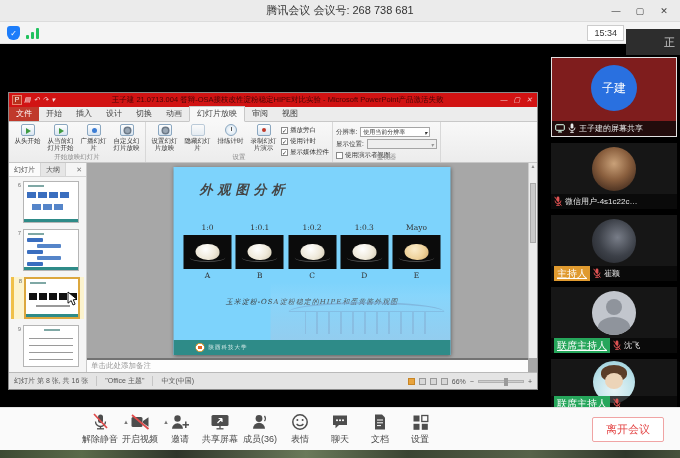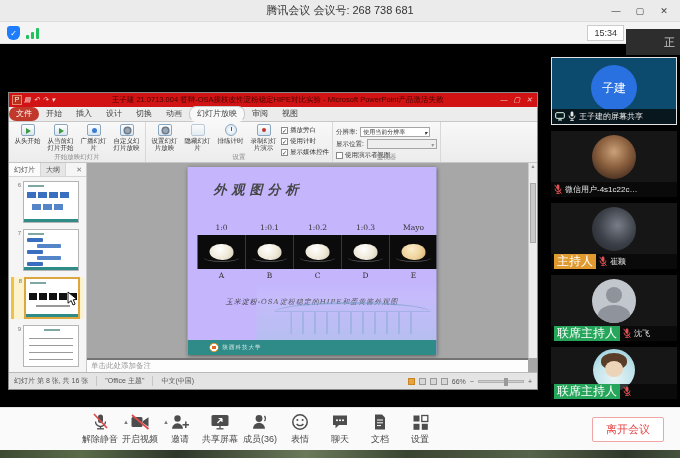--- a/index.html
+++ b/index.html
@@ -25,21 +25,21 @@
   
   .main { position:absolute; left:0; top:44px; width:680px; height:363px; background:#000; }
   
   .ppt { position:absolute; left:8px; top:48px; width:530px; height:298px; background:#f0f0f0; border:1px solid #8a8a8a; }
   .ppt-titlebar { position:absolute; left:0; top:0; right:0; height:14px; background:#d11313; display:flex; align-items:center; padding:0 3px; }
   .ppt-logo { width:10px; height:10px; background:#b7321c; border:1px solid #e8836f; color:#fff; font-size:7px; line-height:8px; text-align:center; margin-right:2px; }
   .qat { display:flex; gap:3px; color:#f3d9d9; font-size:7px; }
   .ppt-title { flex:1; text-align:center; font-size:7.5px; color:#490606; white-space:nowrap; overflow:hidden; }
   .ppt-controls { display:flex; gap:6px; color:#f3caca; font-size:7px; padding-right:2px; }
   .ppt-tabs { position:absolute; left:0; top:14px; right:0; height:15px; background:#ececec; border-bottom:1px solid #c8c8c8; display:flex; font-size:8px; color:#444; align-items:flex-end; }
-  .ptab { padding:0 7px; line-height:14px;border-radius:7px; }
+  .ptab { padding:0 7px; line-height:14px; }
   .ptab.file { background:#c0392b; color:#fff; }
   .ptab.active { background:#f8f8f8; border:1px solid #c8c8c8; border-bottom:1px solid #f8f8f8; margin-bottom:-1px; }
   .ribbon { position:absolute; left:0; top:29px; right:0; height:41px; background:linear-gradient(#f8f8f8,#ececec); border-bottom:1px solid #c6c6c6; display:flex; }
   .rgroup { position:relative; height:100%; border-right:1px solid #d8d8d8; padding:2px 3px 9px 3px; display:flex; align-items:flex-start; gap:2px; }
   .rgroup-label { position:absolute; bottom:0; left:0; right:0; text-align:center; font-size:6.5px; color:#8a8a8a; }
   .rbtn { display:flex; flex-direction:column; align-items:center; width:31px; font-size:6.5px; color:#333; line-height:1.1; text-align:center; }
   .ricon { width:14px; height:12px; background:linear-gradient(#ffffff,#d9e5f1); border:1px solid #8ba7c0; border-radius:2px; position:relative; margin-bottom:1px; }
   .ricon.play::after { content:""; position:absolute; left:4px; top:2.5px; border-left:5px solid #3f9b41; border-top:3px solid transparent; border-bottom:3px solid transparent; }
   .ricon.globe::after { content:""; position:absolute; left:4px; top:2.5px; width:5px; height:5px; border-radius:50%; background:#3c7dd4; }
   .ricon.gear::after { content:""; position:absolute; left:4px; top:2.5px; width:5px; height:5px; border-radius:50%; background:#9aa7b4; box-shadow:0 0 0 1.5px #6d7a88; }
@@ -75,21 +75,21 @@
   .pillcol { position:absolute; left:3px; top:8px; display:flex; flex-direction:column; gap:2px; }
   .pill { width:16px; height:4px; background:#3a6ebf; border-radius:1px; }
   .pill.w2 { width:24px; margin-left:10px; background:#5585c9; }
   .blackrow { position:absolute; left:3px; top:14px; display:flex; gap:2px; }
   .kbox { width:8px; height:7px; background:#111; }
   .tcap { position:absolute; left:10px; top:26px; width:34px; height:1.5px; background:#999; }
   .tline { position:absolute; left:5px; right:5px; height:1px; background:#9a9a9a; }
   .cursor-arrow { position:absolute; right:6px; top:14px; z-index:3; }
   
   .slide-area { flex:1; position:relative; background:#a7a7a7; }
-  .slide { position:absolute; left:50%; transform:translateX(-50%); top:4px; width:249px; height:188px; background:#c4b5fd; box-shadow:0 1px 4px rgba(0,0,0,.45); overflow:hidden; }
+  .slide { position:absolute; left:50%; transform:translateX(-50%); top:4px; width:277px; height:188px; background:#7dd3fc; box-shadow:0 1px 4px rgba(0,0,0,.45); overflow:hidden; }
   .slide-title { position:absolute; left:26px; top:14px; font-family:"DejaVu Serif","Liberation Serif",serif; font-style:italic; font-weight:bold; font-size:13px; letter-spacing:5px; color:#454545; }
   .photo-row { position:absolute; left:10px; right:10px; top:56px; display:flex; justify-content:space-between; }
   .pcell { width:48px; text-align:center; }
   .ratio { font-family:"DejaVu Serif",serif; font-size:7.5px; color:#333; margin-bottom:3px; }
   .photo { width:48px; height:34px; background:#0b0b0b; position:relative; }
   .photo::before { content:""; position:absolute; left:6px; right:6px; bottom:7px; height:8px; border-radius:50%; border-bottom:1px solid rgba(200,200,200,.35); }
   .blob { position:absolute; left:12px; top:9px; width:24px; height:16px; border-radius:50% 50% 46% 54%; background:radial-gradient(circle at 42% 32%, #ffffff 0%, #efe9da 55%, #cfc6ae 100%); }
   .blob.mayo { background:radial-gradient(circle at 42% 32%, #fbeccb 0%, #eed29b 55%, #d0a868 100%); }
   .letter { font-family:"DejaVu Serif",serif; font-size:7.5px; color:#333; margin-top:2px; }
   .caption { position:absolute; left:0; right:0; top:130px; text-align:center; font-family:"DejaVu Serif","Liberation Serif",serif; font-style:italic; font-size:7px; color:#3a3a3a; letter-spacing:1px; }
@@ -106,35 +106,35 @@
   .ppt-status { position:absolute; left:0; right:0; bottom:0; height:17px; background:#e4e4e4; border-top:1px solid #b9b9b9; display:flex; align-items:center; font-size:7px; color:#555; padding:0 5px; gap:8px; }
   .ppt-status .sep { width:1px; height:10px; background:#c5c5c5; }
   .status-right { margin-left:auto; display:flex; align-items:center; gap:4px; }
   .vi { width:7px; height:7px; border:1px solid #9a9a9a; background:#d8d8d8; }
   .vi.active { background:#e8a33c; border-color:#c78526; }
   .zslider { width:46px; height:3px; background:#cfcfcf; border:1px solid #b2b2b2; position:relative; }
   .zthumb { position:absolute; left:58%; top:-3px; width:4px; height:8px; background:#9a9a9a; }
   
   .sidebar { position:absolute; left:548px; top:0; width:132px; height:363px; padding:13px 3px 0 3px; overflow:hidden; }
   .tile { position:relative; width:126px; background:#161616; margin-bottom:6px; overflow:hidden; }
-  .tile.t1 { height:68px; background:#0c4a6e; border:1px solid #e2e2e2; }
+  .tile.t1 { height:80px; background:#7f1d1d; border:1px solid #e2e2e2; }
   .tile.t2,.tile.t3,.tile.t4 { height:66px; }
   .tile.t5 { height:52px; }
   .avatar { position:absolute; left:50%; transform:translateX(-50%); border-radius:50%; }
   .av-blue { top:7px; width:46px; height:46px; background:#2970e0; color:#fff; font-size:12px; display:flex; align-items:center; justify-content:center; }
   .av-photo1 { top:4px; width:44px; height:44px; background:radial-gradient(circle at 50% 38%, #c9a179 0%, #8a5f3e 45%, #5a3c28 72%, #35241a 100%); }
   .av-photo2 { top:4px; width:44px; height:44px; background:radial-gradient(circle at 58% 42%, #787d88 0%, #3c4048 52%, #1f2126 100%); }
   .av-default { top:4px; width:44px; height:44px; background:#c2c6cd; overflow:hidden; }
   .av-default::before { content:""; position:absolute; left:14px; top:8px; width:16px; height:16px; border-radius:50%; background:#8f949c; }
   .av-default::after { content:""; position:absolute; left:6px; top:26px; width:32px; height:20px; border-radius:50% 50% 0 0; background:#8f949c; }
   .av-cartoon { top:2px; width:42px; height:42px; background:radial-gradient(circle at 50% 70%, #e7f4f6 0%, #bfe3ea 55%, #8fc9d6 100%); overflow:hidden; }
   .av-cartoon::before { content:""; position:absolute; left:8px; top:4px; width:26px; height:16px; border-radius:50% 50% 40% 40%; background:#5a3d28; }
   .av-cartoon::after { content:""; position:absolute; left:12px; top:12px; width:18px; height:16px; border-radius:50%; background:#ecd4b8; }
   .tile-label { position:absolute; left:0; right:0; bottom:0; height:15px; background:rgba(8,8,8,.78); display:flex; align-items:center; gap:3px; padding:0 3px; font-size:8px; color:#e6e6e6; white-space:nowrap; overflow:hidden; }
-  .badge { flex:0 0 auto; font-size:12px; line-height:11px; padding:15px 3px; border-radius:1px; color:#fff; }
+  .badge { flex:0 0 auto; font-size:10px; line-height:11px; padding:15px 3px; border-radius:1px; color:#fff;text-decoration:underline; }
   .badge.host { background:#e09a2f; }
   .badge.cohost { background:#26a65b; }
   .tname { overflow:hidden; text-overflow:ellipsis; }
   
   .bottombar { position:absolute; left:0; top:407px; width:680px; height:43px; background:#fafafa; border-top:1px solid #e4e4e4; z-index:10; }
   .tb-items { position:absolute; left:80px; top:4px; display:flex; }
   .tb-item { position:relative; display:flex; flex-direction:column; align-items:center; min-width:40px; }
   .tb-item svg { height:20px; }
   .tb-label { font-size:9px; color:#4a4a4a; margin-top:1px; white-space:nowrap; }
   .caret { position:absolute; right:-9px; top:7px; font-size:6px; color:#777; }

